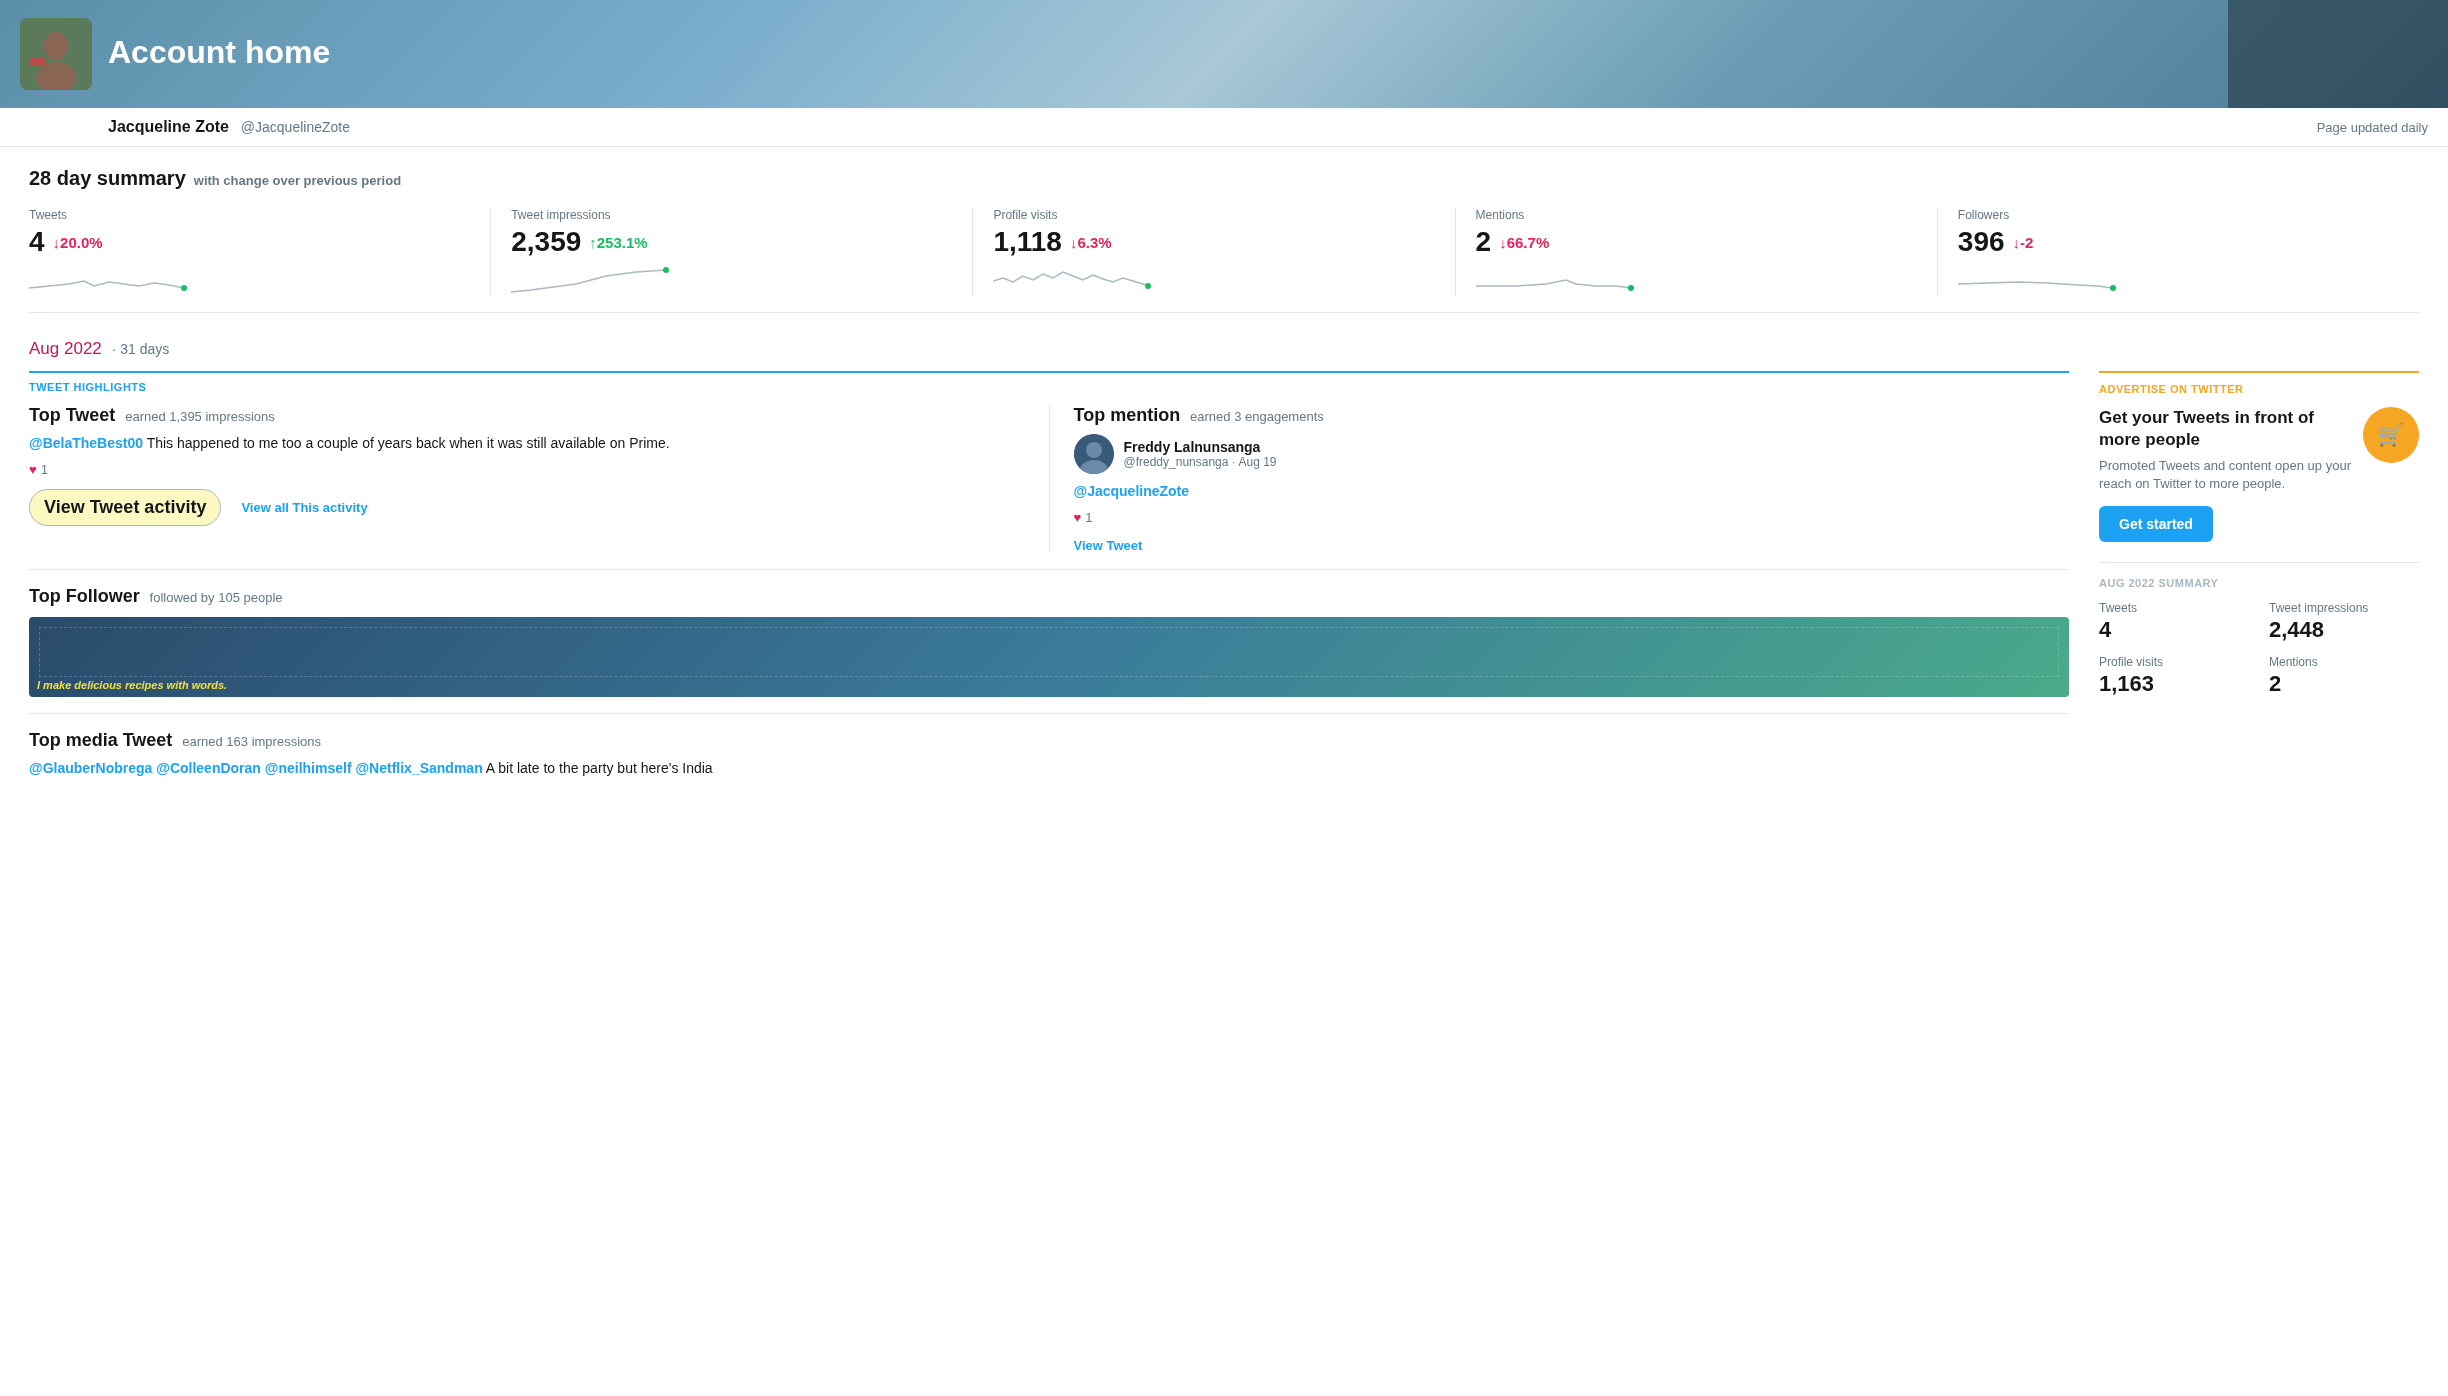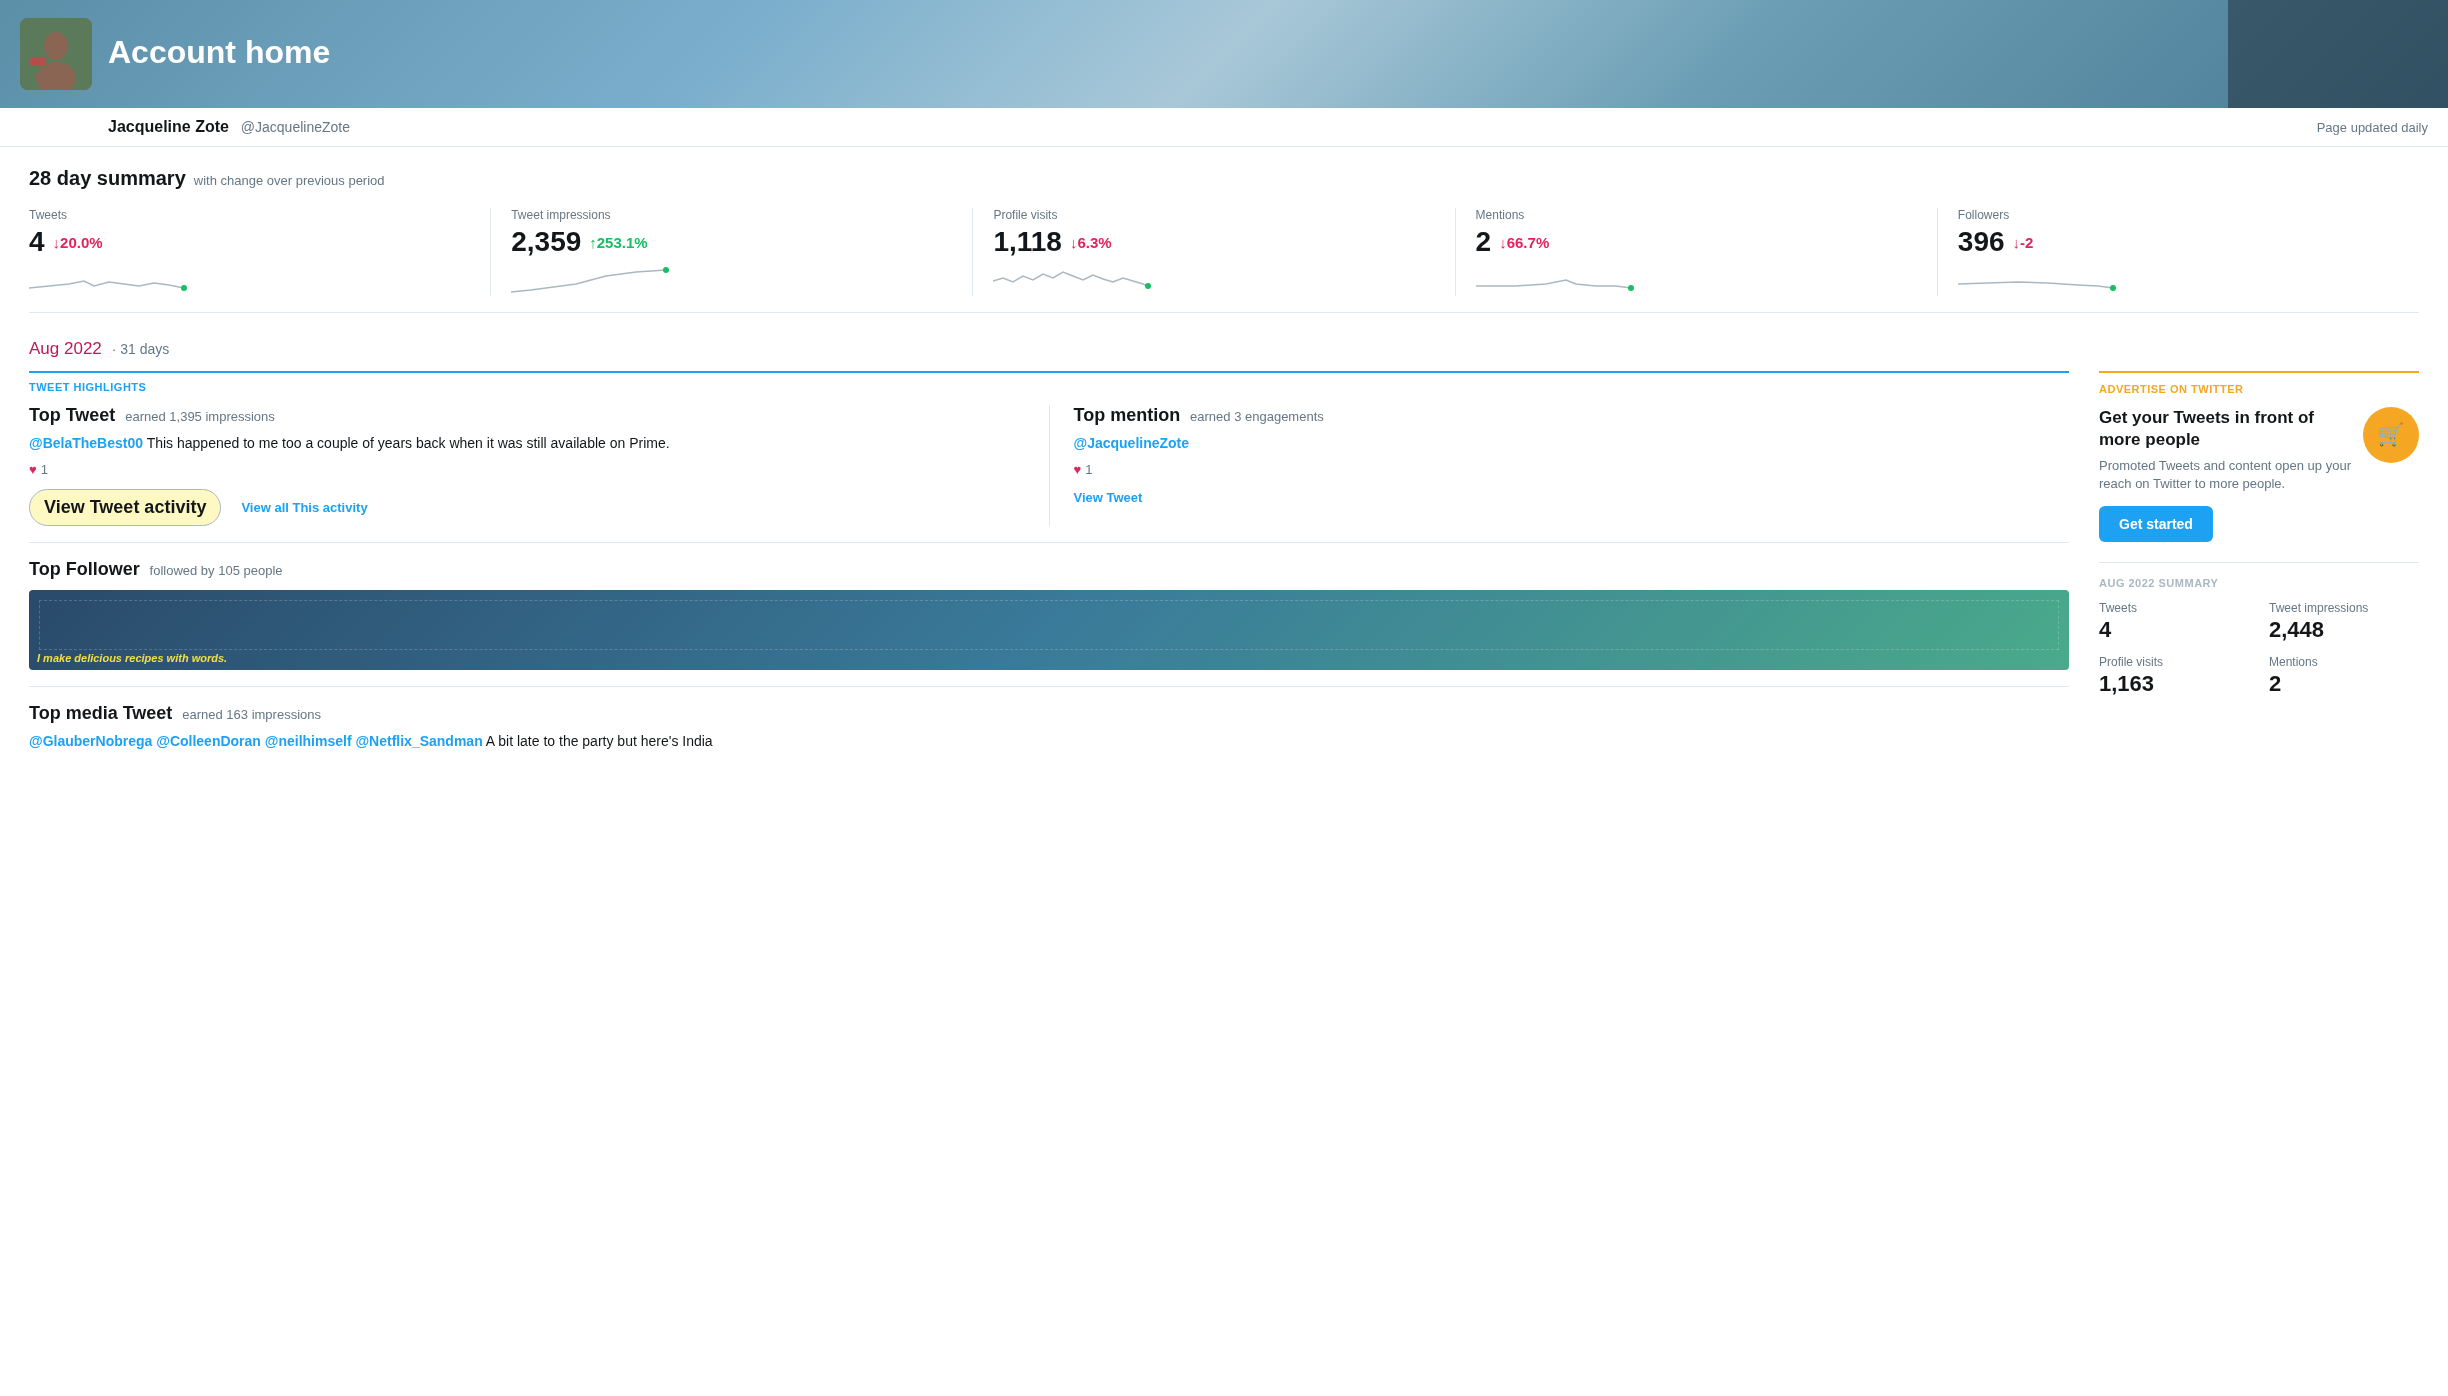--- a/index.html
+++ b/index.html
@@ -55,21 +55,21 @@
     
     .main-content { padding: 0 29px; }
 
     
     .summary-section { padding: 20px 0 10px; }
     .summary-title {
       font-size: 20px; font-weight: 800; color: #14171a;
       margin-bottom: 2px;
     }
     .summary-subtitle {
-      font-size: 13px; color: #657786; font-weight: 400;
+      font-size: 13px; color: #657786; font-weight: 700;
       margin-left: 8px;
     }
     .stats-row {
       display: flex; gap: 0;
       margin-top: 16px;
       border-bottom: 1px solid #e1e8ed;
       padding-bottom: 16px;
     }
     .stat-item {
       flex: 1;
@@ -341,20 +341,37 @@
             <button class="btn-view-tweet">View Tweet activity</button>
             <a class="link-view-all">View all This activity</a>
           </div>
         </div>
 
         <div class="tweet-col">
           <div>
             <span class="tweet-section-title">Top mention</span>
             <span class="tweet-section-subtitle">earned 3 engagements</span>
           </div>
+          <div class="mention-user-row">
+            <div class="mention-avatar">
+              <svg width="40" height="40" viewBox="0 0 40 40">
+                <rect width="40" height="40" rx="20" fill="#3a5a7a"></rect>
+                <circle cx="20" cy="16" r="8" fill="#6a8aaa"></circle>
+                <ellipse cx="20" cy="36" rx="14" ry="10" fill="#6a8aaa"></ellipse>
+              </svg>
+            </div>
+            <div>
+              <div class="mention-name">Freddy Lalnunsanga</div>
+              <div class="mention-handle-date">
+                <span>@freddy_nunsanga</span>
+                <span> · </span>
+                <span>Aug 19</span>
+              </div>
+            </div>
+          </div>
           <div class="tweet-text">
             <a class="tweet-link">@JacquelineZote</a>
             <span> </span>
           </div>
           <div class="tweet-meta">
             <span class="heart-icon">♥</span>
             <span>1</span>
           </div>
           <div style="margin-top:12px;">
             <a class="view-tweet-link">View Tweet</a>

